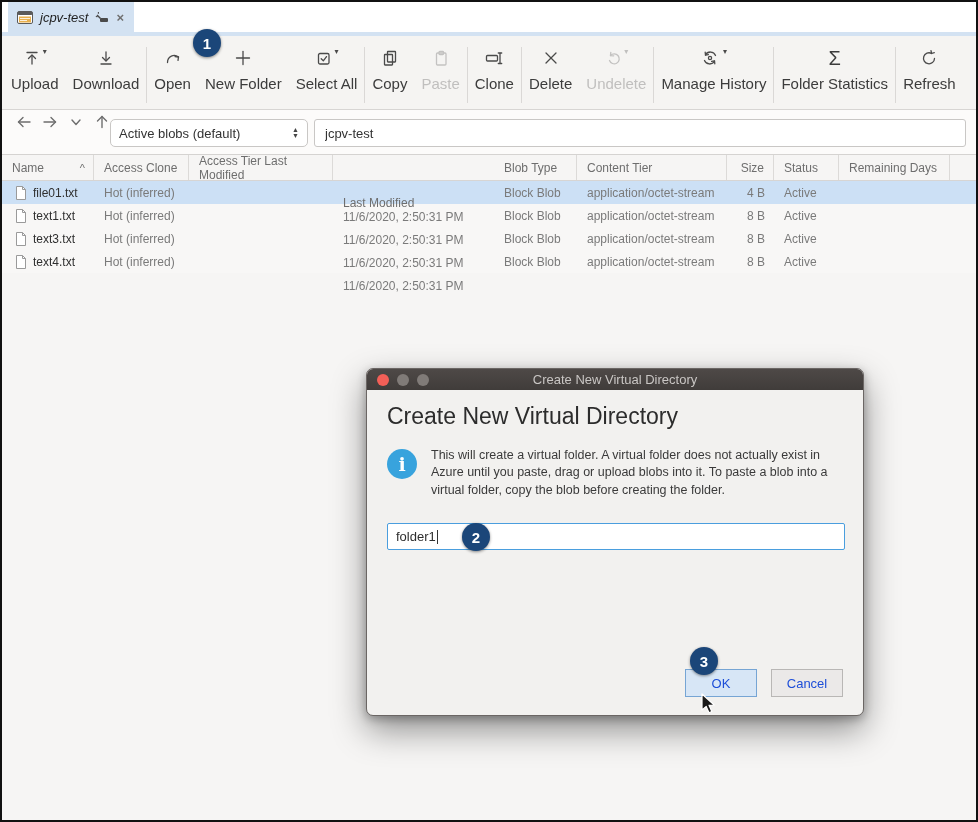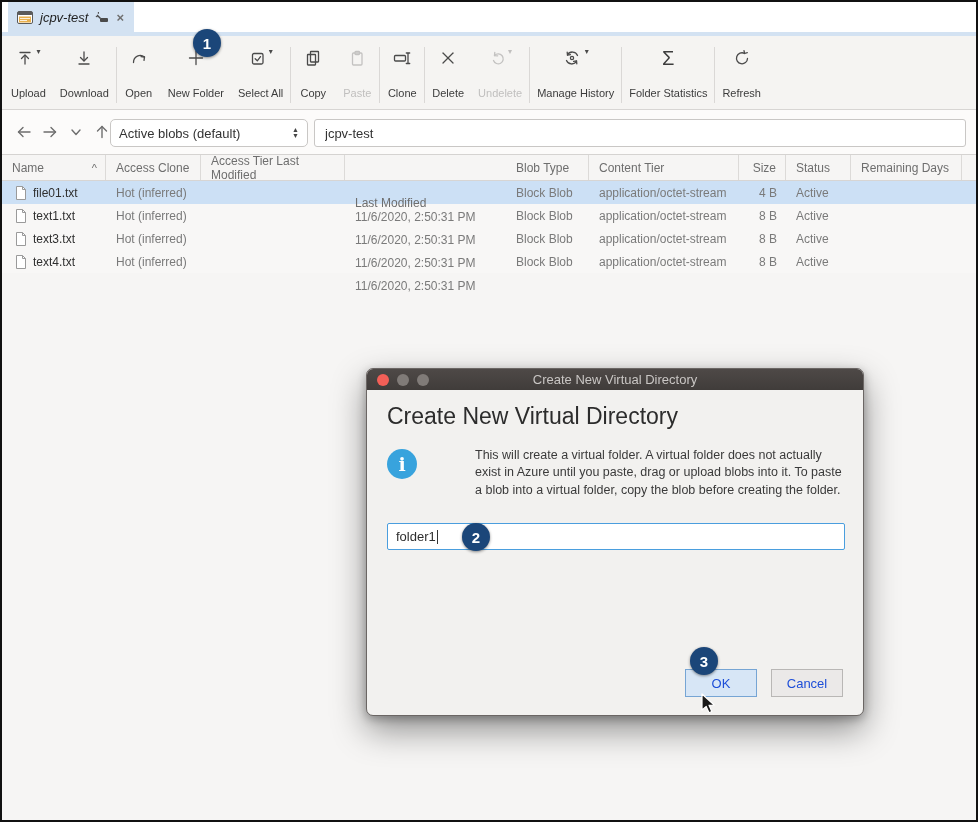--- a/index.html
+++ b/index.html
@@ -19,31 +19,31 @@
   
   .toolbar { position:absolute; left:0; top:34px; width:100%; height:74px;
              background:#f5f4f2; border-bottom:1px solid #d7d5d3;
              display:flex; align-items:flex-start; padding:9px 0 0 2px; }
   .tbtn { display:flex; flex-direction:column; align-items:center;
           padding:0 7px; min-width:44px; }
   .ticon { height:26px; display:flex; align-items:center; justify-content:center; gap:2px; }
   .ticon svg { display:block; }
   .ticon .stroke { stroke:#4a4a4a; stroke-width:1.3; fill:none;
                    stroke-linecap:round; stroke-linejoin:round; }
-  .tlabel { font-size:11px; color:#3c3c3c; margin-top:16px; white-space:nowrap; }
+  .tlabel { font-size:15px; color:#3c3c3c; margin-top:4px; white-space:nowrap; }
   .caret { font-size:8px; color:#4a4a4a; align-self:flex-start; margin-top:2px; }
   .sigma { font-size:20px; color:#3c3c3c; line-height:20px; }
   .tbtn.disabled .stroke { stroke:#c3c2c1; }
   .tbtn.disabled .tlabel, .tbtn.disabled .caret { color:#c0bfbe; }
   .tsep { width:1px; height:56px; background:#dad8d6; margin-top:2px; }
 
   
   .navbar { position:absolute; left:0; top:108px; width:100%; height:45px;
             background:#fcfbfa; border-bottom:1px solid #d5d3d1;
-            display:flex; align-items:center; }
+            display:flex; align-items:flex-start; }
   .navicon { width:24px; height:24px; display:flex; align-items:center;
              justify-content:center; margin-left:2px; }
   .navicon:first-child { margin-left:10px; }
   .navicon .stroke { stroke:#6e6e6e; stroke-width:1.4; fill:none;
                      stroke-linecap:round; stroke-linejoin:round; }
   .viewselect { position:absolute; left:108px; top:9px; width:198px; height:28px;
                 background:#ffffff; border:1px solid #c9c7c5; border-radius:5px;
                 display:flex; align-items:center; padding:0 8px; }
   .viewselect .vlabel { flex:1; font-size:13px; color:#333; }
   .stepper { display:flex; flex-direction:column; line-height:6px;
@@ -54,21 +54,21 @@
              font-family:"Liberation Sans","DejaVu Sans",sans-serif; }
 
   
   .grid { position:absolute; left:0; top:153px; width:100%; }
   .hrow { display:flex; height:26px; background:#f6f5f4;
           border-bottom:1px solid #d7d5d3; }
   .hcell { font-size:12px; color:#6e6e6e; display:flex; align-items:center;
            padding:0 0 0 10px; border-right:1px solid #dcdad8; }
   .hcell.sorted { justify-content:space-between; padding-right:8px; }
   .sortmark { font-size:11px; color:#6e6e6e; }
-  .c0{width:104px;} .c1{width:95px;} .c2{width:144px;} .c3{width:161px;margin-top:48px;}
+  .c0{width:92px;} .c1{width:95px;} .c2{width:144px;} .c3{width:161px;margin-top:48px;}
   .c4{width:83px;} .c5{width:150px;} .c6{width:47px;justify-content:flex-end;padding-right:9px;}
   .c7{width:65px;} .c8{width:111px;text-align:center;} .cf{flex:1;border-right:none;}
   .drow { display:flex; height:23px; align-items:center; background:#f8f7f6; }
   .drow.selected { background:#cce0f5; }
   .dcell { font-size:12px; color:#7a7a7a; padding-left:10px; white-space:nowrap;
            overflow:hidden; }
   .dcell.name { color:#2f2f2f; display:flex; align-items:center; gap:6px;
                 padding-left:13px; }
   .dcell.size { text-align:right; padding-right:9px; padding-left:0; }
 
@@ -83,21 +83,21 @@
   .light { width:12px; height:12px; border-radius:50%; }
   .light.red { background:#f35f57; }
   .light.gray { background:#807b78; }
   .tbtitle { width:100%; text-align:center; font-size:13px; color:#c9c6c4; }
   .dheading { font-size:23px; color:#2c2c2c; margin:13px 20px 0 20px; }
   .inforow { display:flex; gap:14px; margin:17px 20px 0 20px; }
   .infoicon { flex:0 0 30px; width:30px; height:30px; border-radius:50%;
               background:#38a3dd; color:#fff; display:flex; align-items:center;
               justify-content:center; font-family:"DejaVu Serif","Liberation Serif",serif;
               font-weight:bold; font-size:19px; margin-top:2px; }
-  .infotext { font-size:12.5px; line-height:1.38; color:#3a3a3a;margin-left:44px; }
+  .infotext { font-size:12.5px; line-height:1.38; color:#3a3a3a; }
   .namelabel { font-size:13px; color:#3a3a3a; margin:24px 20px 0 20px; }
   .namefield { position:absolute; left:20px; top:154px; width:458px; height:27px;
                background:#fff; border:1.5px solid #4a9ede; border-radius:2px;
                display:flex; align-items:center; padding:4px 8px; }
   .namevalue { font-size:13px; color:#2e2e2e; }
   .tcaret { display:inline-block; width:1px; height:14px; background:#333;
             margin-left:1px; }
   .btnrow { position:absolute; right:20px; top:300px; display:flex; gap:14px; }
   .dlgbtn { width:72px; height:28px; font-size:13px; color:#1d4ed8;
             display:flex; align-items:center; justify-content:center; }

